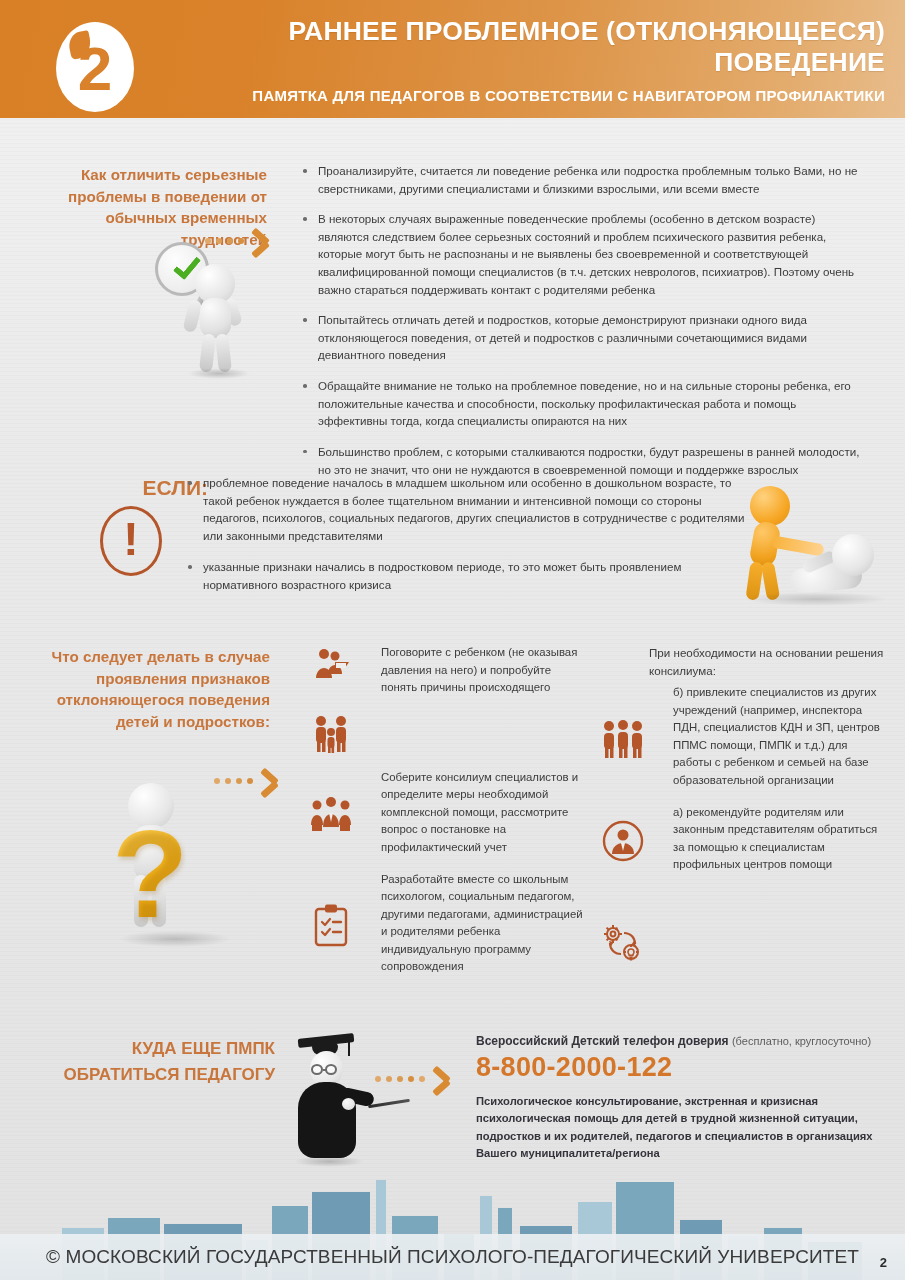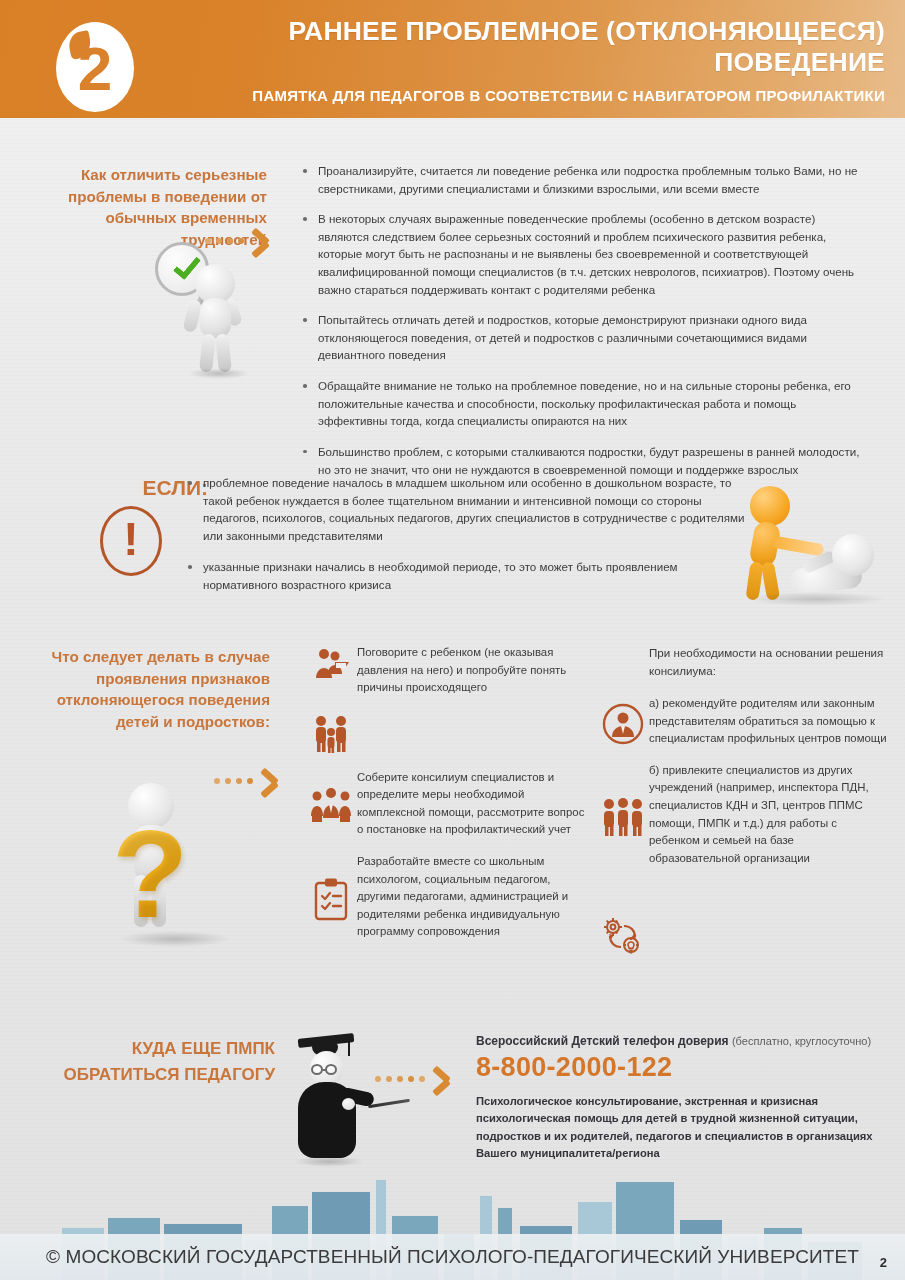--- a/index.html
+++ b/index.html
@@ -179,21 +179,21 @@
     background:radial-gradient(ellipse,rgba(0,0,0,.16),rgba(0,0,0,0) 72%);
   }
 
   
   .sec3 { position:relative; height:390px; }
   .sec3 .head3 { position:absolute; left:40px; top:8px; width:230px; text-align:right; }
   .sec3 .arrow3 { position:absolute; left:214px; top:140px; }
   .sec3 .colmid { position:absolute; left:305px; top:6px; width:280px; }
   .sec3 .colright { position:absolute; left:597px; top:6px; width:290px; }
 
-  .item { position:relative; display:flex; align-items:flex-start; margin-bottom:14px; }
+  .item { position:relative; display:flex; align-items:flex-start; margin-bottom:14px;gap:24px; }
   .item .ico { width:52px; flex:0 0 52px; display:flex; justify-content:center; padding-top:4px; }
   .item .txt { font-size:11.4px; line-height:1.54; color:#3c3c3c; }
   .item.center-ico { align-items:center; }
 
   
   .qfig { position:absolute; left:110px; top:125px; width:180px; height:215px; }
   .qfig .q-head {
     position:absolute; left:18px; top:20px; width:46px; height:46px; border-radius:50%;
     background:radial-gradient(circle at 34% 28%,#ffffff,#e6e6e6 60%,#c9c9c9);
   }
@@ -346,21 +346,21 @@
 </div>
 
 <div class="sec2">
   <div class="label">ЕСЛИ:</div>
   <div class="excl">
     <span>!</span>
   </div>
   <div class="right">
     <ul class="bullets body-txt">
       <li>проблемное поведение началось в младшем школьном или особенно в дошкольном возрасте, то такой ребенок нуждается в более тщательном внимании и интенсивной помощи со стороны педагогов, психологов, социальных педагогов, других специалистов в сотрудничестве с родителями или законными представителями</li>
-      <li>указанные признаки начались в необходимой периоде, то это может быть проявлением нормативного возрастного кризиса</li>
+      <li>указанные признаки начались в подростковом периоде, то это может быть проявлением нормативного возрастного кризиса</li>
     </ul>
   </div>
   <div class="helpers">
     <div class="o-head"></div>
     <div class="o-body"></div>
     <div class="o-arm"></div>
     <div class="o-leg1"></div>
     <div class="o-leg2"></div>
     <div class="g-body"></div>
     <div class="g-arm"></div>
@@ -451,52 +451,52 @@
           <path d="M10 29l3 3 5-6" fill="none" stroke="#b5552a" stroke-width="2.2" stroke-linecap="round" stroke-linejoin="round"></path>
           <line x1="21" y1="29" x2="29" y2="29" stroke="#b5552a" stroke-width="2.4" stroke-linecap="round"></line>
         </svg>
       </div>
       <div class="txt">Разработайте вместе со школьным психологом, социальным педагогом, другими педагогами, администрацией и родителями ребенка индивидуальную программу сопровождения</div>
     </div>
 
   </div>
 
   <div class="colright">
-    <div class="body-txt" style="margin-left:52px; margin-bottom:16px;">При необходимости на основании решения консилиума:</div>
-
-    <div class="item center-ico">
-      <div class="ico">
-        <svg width="42" height="42" viewBox="0 0 42 42" aria-hidden="true">
-          <circle cx="21" cy="21" r="19" fill="none" stroke="#b5552a" stroke-width="2.4"></circle>
-          <circle cx="21" cy="15" r="5.5" fill="#b5552a"></circle>
-          <path d="M10 34c0-7 5-11 11-11s11 4 11 11z" fill="#b5552a"></path>
-          <path d="M19 23h4l-2 8z" fill="#f0eeec"></path>
-        </svg>
-      </div>
-      <div class="txt">а)   рекомендуйте родителям или законным представителям обратиться за помощью к специалистам профильных центров помощи</div>
-    </div>
+    <div class="body-txt" style="margin-left:52px; margin-bottom:5px;">При необходимости на основании решения консилиума:</div>
 
     <div class="item center-ico">
       <div class="ico">
         <svg width="42" height="40" viewBox="0 0 42 40" aria-hidden="true">
           <circle cx="7" cy="7" r="5" fill="#b5552a"></circle>
           <rect x="2" y="14" width="10" height="16" rx="4" fill="#b5552a"></rect>
           <rect x="3" y="28" width="3.5" height="11" fill="#b5552a"></rect>
           <rect x="8" y="28" width="3.5" height="11" fill="#b5552a"></rect>
           <circle cx="21" cy="6" r="5" fill="#b5552a"></circle>
           <rect x="16" y="13" width="10" height="17" rx="4" fill="#b5552a"></rect>
           <rect x="17" y="28" width="3.5" height="11" fill="#b5552a"></rect>
           <rect x="22" y="28" width="3.5" height="11" fill="#b5552a"></rect>
           <circle cx="35" cy="7" r="5" fill="#b5552a"></circle>
           <rect x="30" y="14" width="10" height="16" rx="4" fill="#b5552a"></rect>
           <rect x="31" y="28" width="3.5" height="11" fill="#b5552a"></rect>
           <rect x="36" y="28" width="3.5" height="11" fill="#b5552a"></rect>
         </svg>
       </div>
       <div class="txt">б)   привлеките специалистов из других учреждений (например, инспектора ПДН, специалистов КДН и ЗП, центров ППМС помощи, ПМПК и т.д.) для работы с ребенком и семьей на базе образовательной организации</div>
+    </div>
+
+    <div class="item center-ico">
+      <div class="ico">
+        <svg width="42" height="42" viewBox="0 0 42 42" aria-hidden="true">
+          <circle cx="21" cy="21" r="19" fill="none" stroke="#b5552a" stroke-width="2.4"></circle>
+          <circle cx="21" cy="15" r="5.5" fill="#b5552a"></circle>
+          <path d="M10 34c0-7 5-11 11-11s11 4 11 11z" fill="#b5552a"></path>
+          <path d="M19 23h4l-2 8z" fill="#f0eeec"></path>
+        </svg>
+      </div>
+      <div class="txt">а)   рекомендуйте родителям или законным представителям обратиться за помощью к специалистам профильных центров помощи</div>
     </div>
 
     <div class="item center-ico" style="margin-top:44px;">
       <div class="ico">
         <svg width="46" height="44" viewBox="0 0 46 44" aria-hidden="true">
           <g fill="none" stroke="#b5552a" stroke-width="2">
             <circle cx="13" cy="12" r="6"></circle>
             <circle cx="13" cy="12" r="2.4"></circle>
             <path d="M13 3v3M13 18v3M4 12h3M19 12h3M6.6 5.6l2.1 2.1M17.4 5.6l-2.1 2.1M6.6 18.4l2.1-2.1M17.4 18.4l-2.1-2.1"></path>
             <circle cx="31" cy="30" r="7"></circle>

